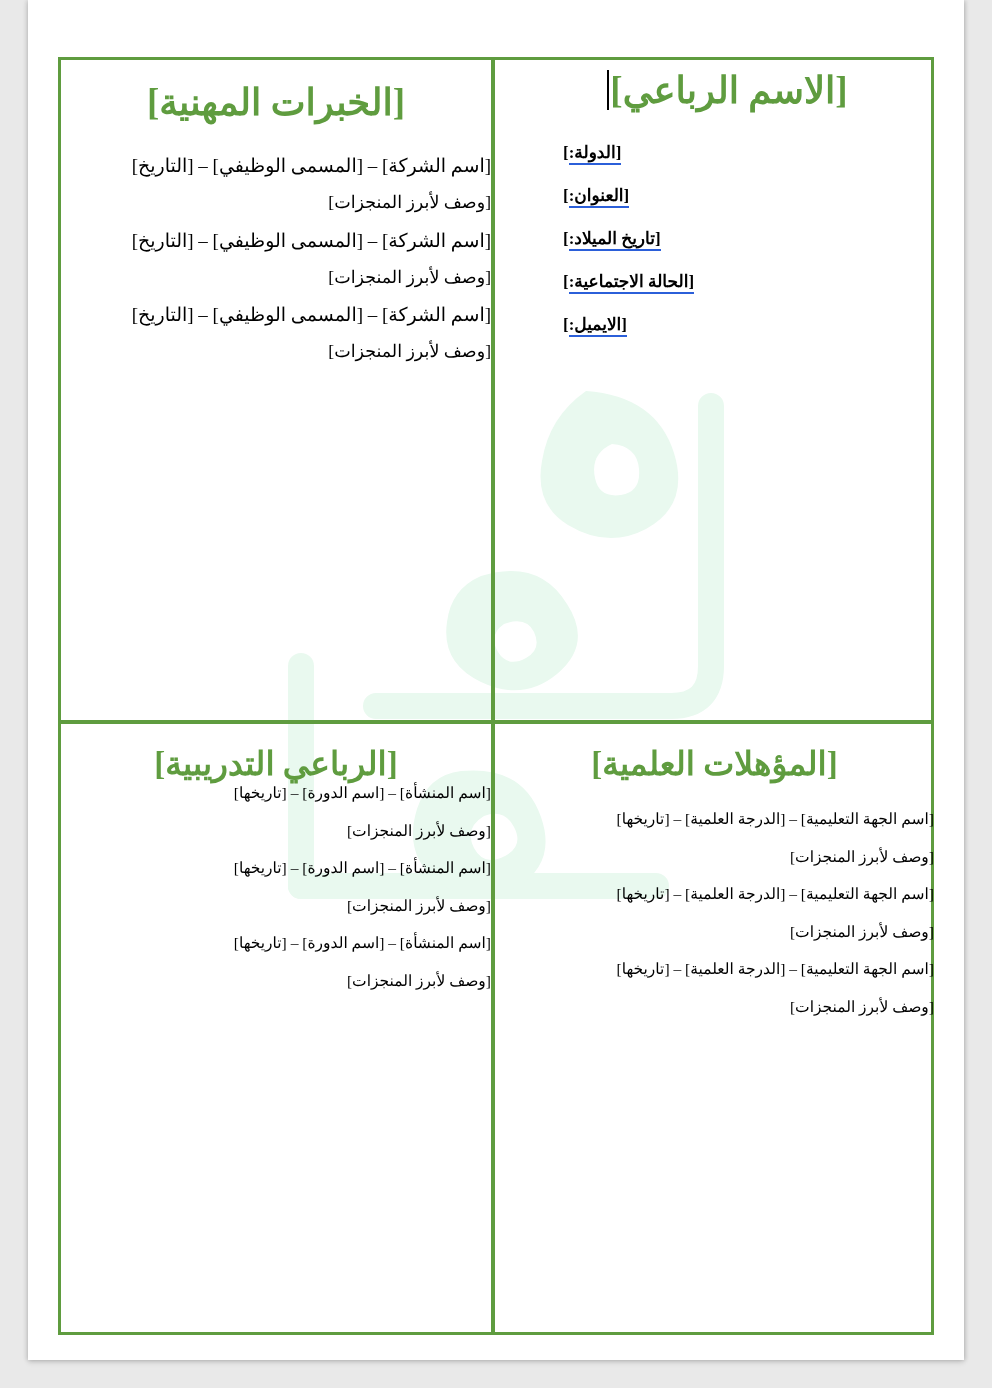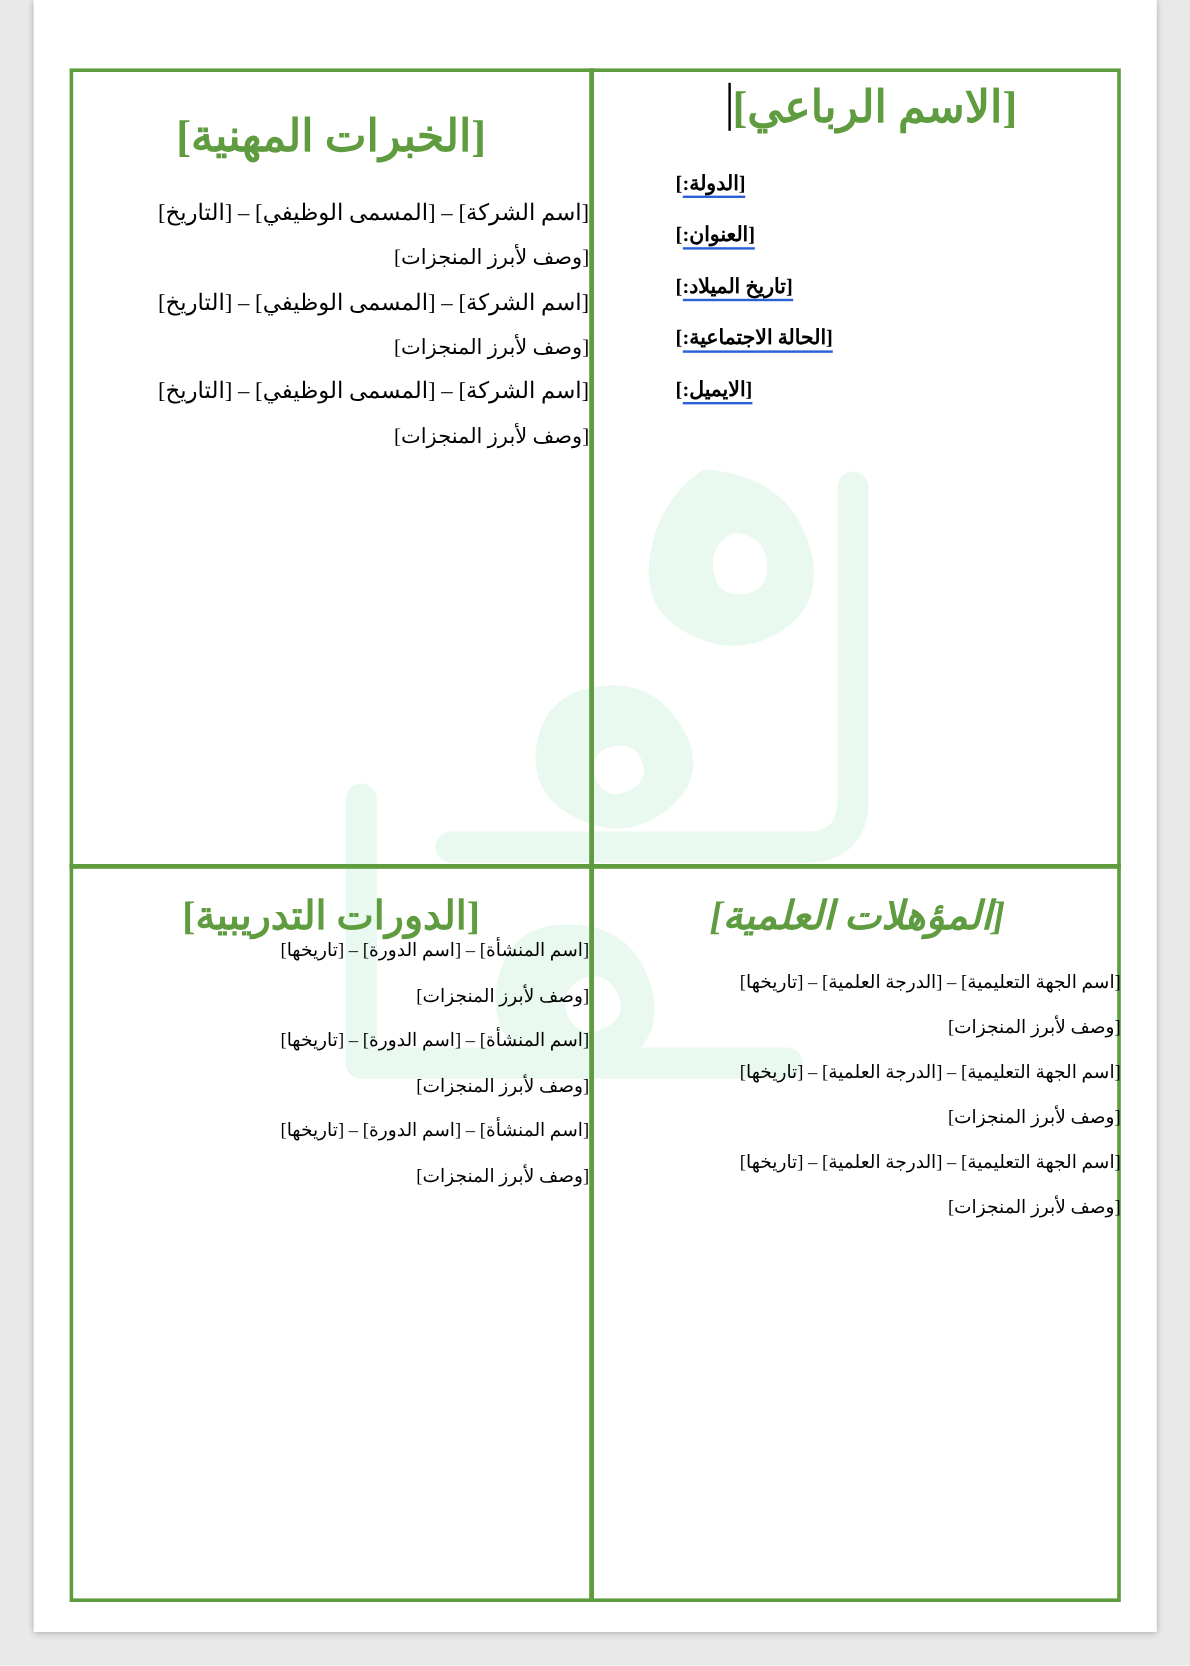--- a/index.html
+++ b/index.html
@@ -63,35 +63,35 @@
     height: 4px;
     background: #5f9c3f;
   }
 
   
   .quadrant {
     position: absolute;
     box-sizing: border-box;
   }
   .q-top-right   { left: 467px; top: 40px;  width: 439px; height: 663px; }
-  .q-top-left    { left: 33px;  top: 64px;  width: 430px; height: 663px; }
+  .q-top-left    { left: 33px;  top: 52px;  width: 430px; height: 663px; }
   .q-bot-right   { left: 467px; top: 724px; width: 439px; height: 611px; }
   .q-bot-left    { left: 33px;  top: 724px; width: 430px; height: 611px; }
 
   .section-title {
     color: #5f9c3f;
     font-size: 37px;
     font-weight: bold;
     text-align: center;
     line-height: 1.25;
     white-space: nowrap;
   }
   .q-top-right .section-title { padding-top: 28px; padding-left: 26px; }
   .q-top-left  .section-title { padding-top: 28px; }
-  .q-bot-right .section-title { padding-top: 20px; font-size: 33px; font-style: italic; }
+  .q-bot-right .section-title { padding-top: 20px; font-size: 33px; }
   .q-bot-left  .section-title { padding-top: 20px; font-size: 33px; }
 
   .caret {
     display: inline-block;
     width: 2px;
     height: 40px;
     background: #000;
     vertical-align: -7px;
     margin-right: 1px;
   }
@@ -232,21 +232,21 @@
         <div class="entry-desc">[وصف لأبرز المنجزات]</div>
       </li>
       <li>
         <div class="entry-heading">[اسم الجهة التعليمية] – [الدرجة العلمية] – [تاريخها]</div>
         <div class="entry-desc">[وصف لأبرز المنجزات]</div>
       </li>
     </ul>
   </div>
 
   <div class="quadrant q-bot-left">
-    <div class="section-title">[الدورات التدريبية]</div>
+    <div class="section-title">[الرباعي التدريبية]</div>
     <ul class="entry-list">
       <li>
         <div class="entry-heading">[اسم المنشأة] – [اسم الدورة] – [تاريخها]</div>
         <div class="entry-desc">[وصف لأبرز المنجزات]</div>
       </li>
       <li>
         <div class="entry-heading">[اسم المنشأة] – [اسم الدورة] – [تاريخها]</div>
         <div class="entry-desc">[وصف لأبرز المنجزات]</div>
       </li>
       <li>

